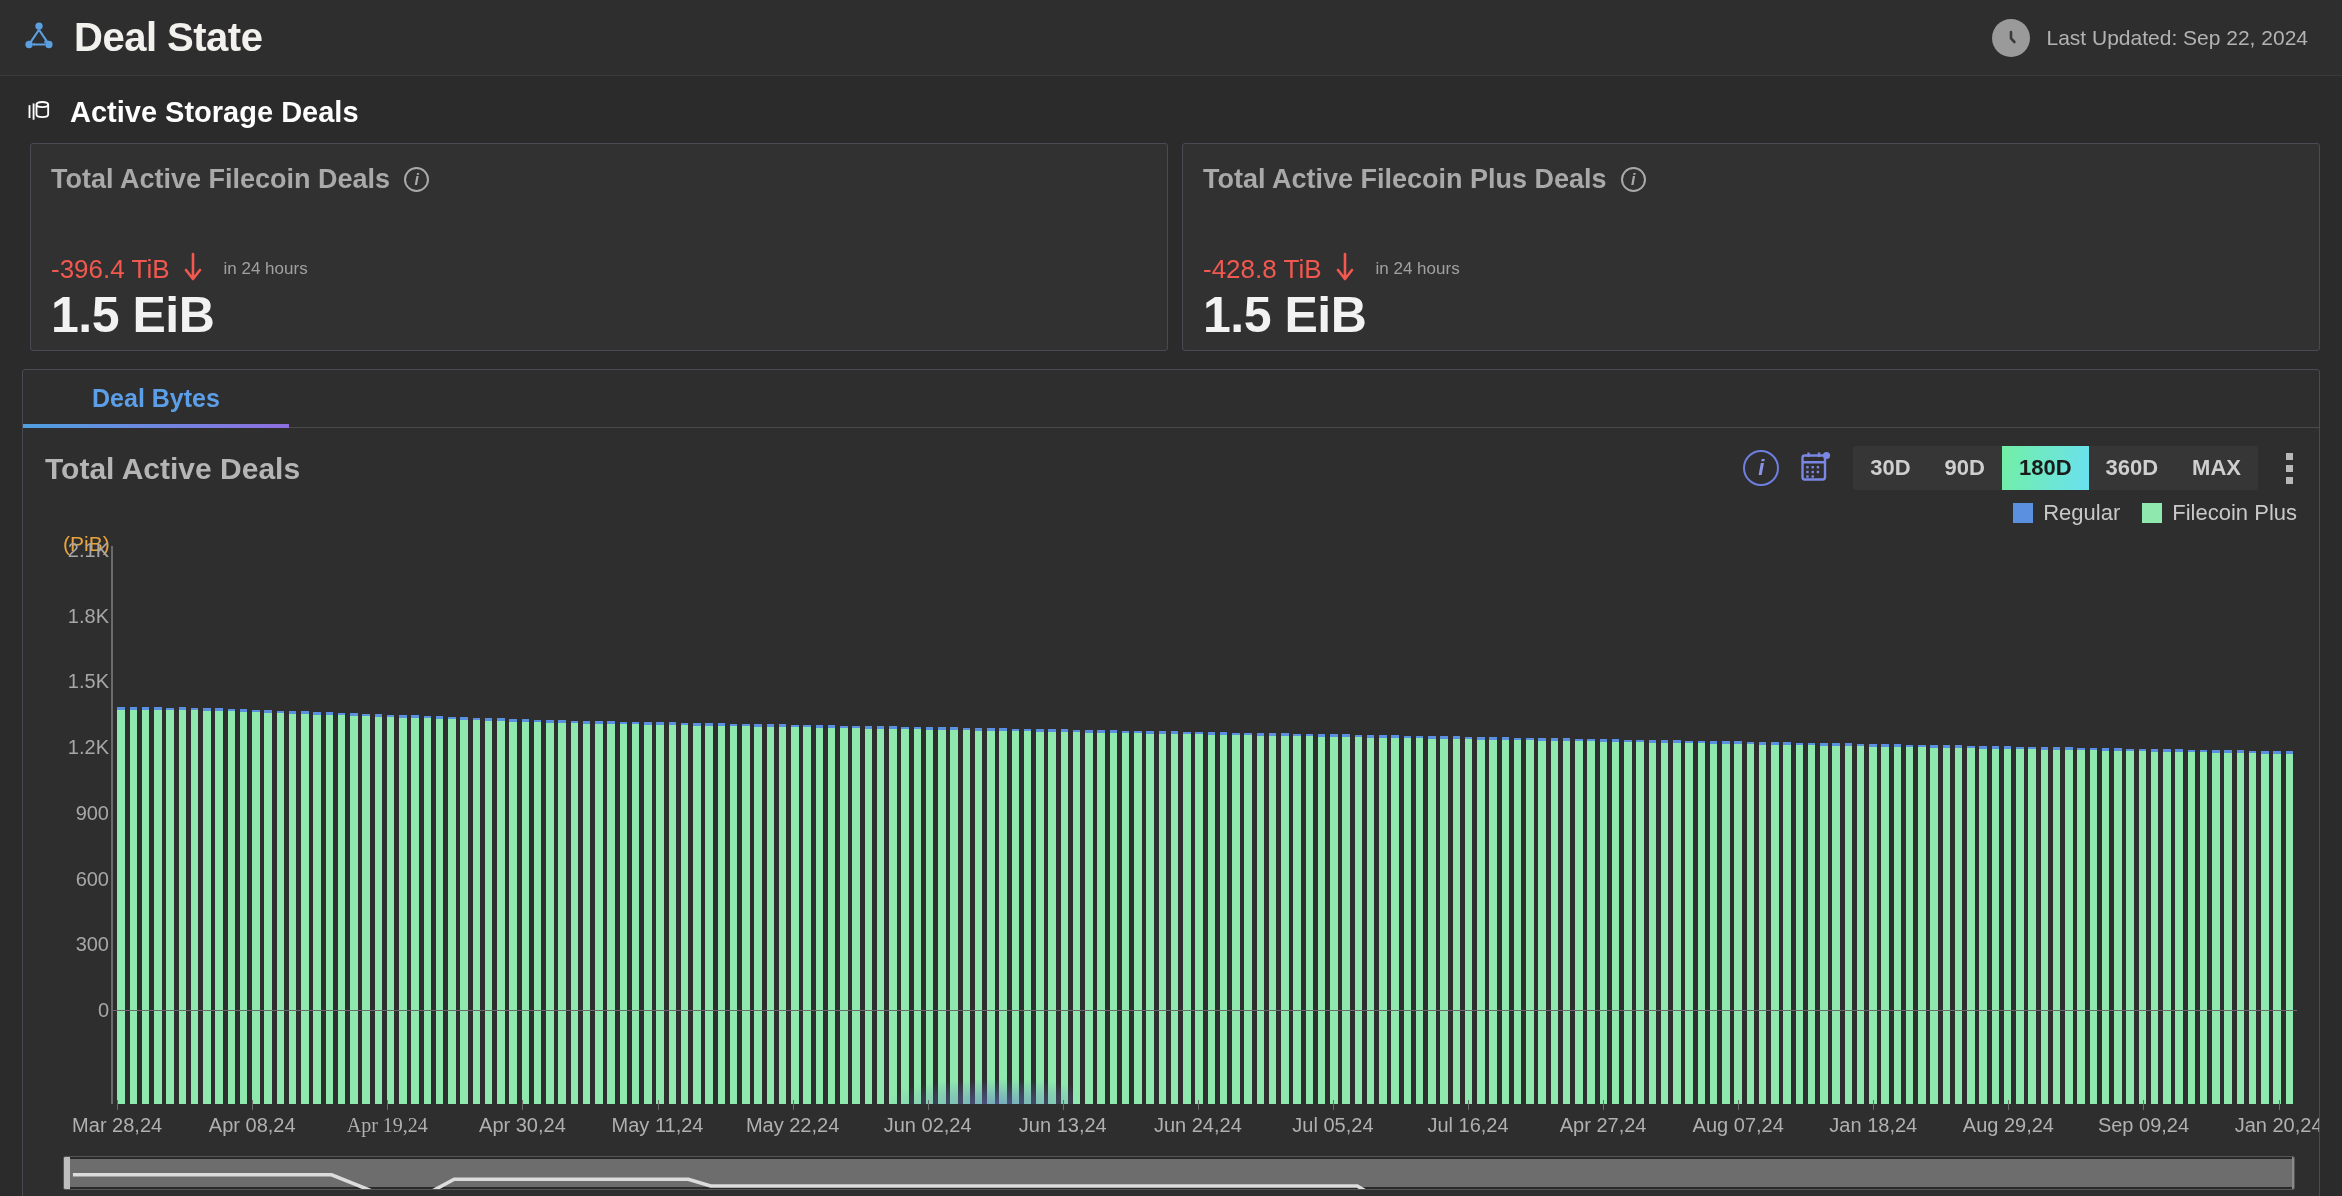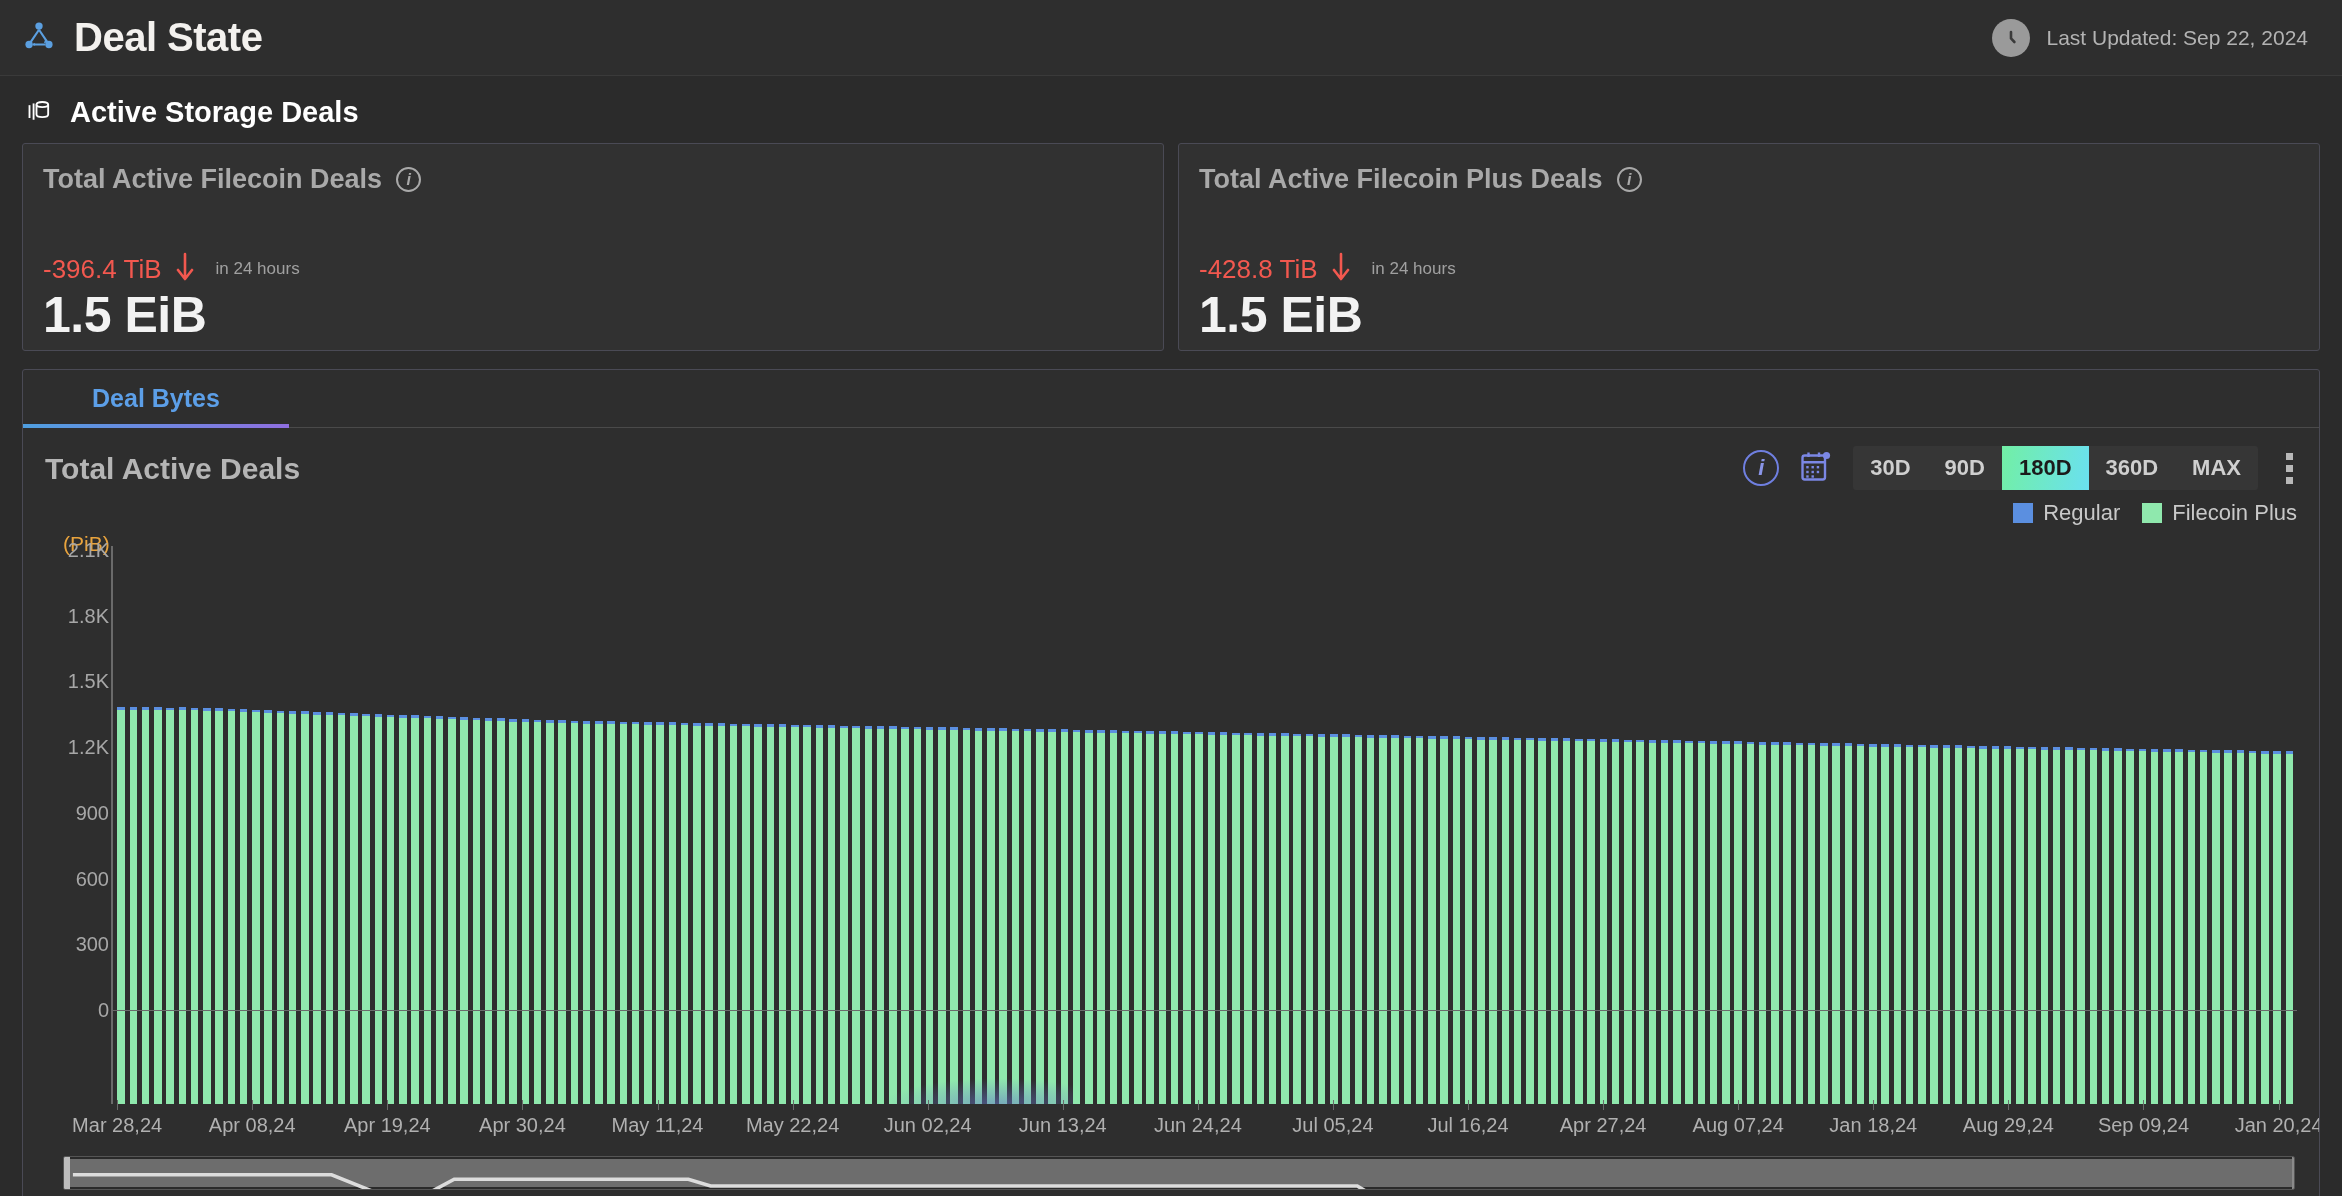--- a/index.html
+++ b/index.html
@@ -28,21 +28,21 @@
   .last-updated { font-size: 21px; color: #b3b3b3; }
 
   
   .section-head {
     display: flex; align-items: center; gap: 16px;
     padding: 20px 0 14px 26px;
   }
   .section-title { font-size: 29px; font-weight: bold; color: #ffffff; }
 
   
-  .cards { display: flex; gap: 14px; padding: 0 22px; }
+  .cards { display: flex; gap: 14px; padding: 0 22px; margin-left: 8px; }
   .card {
     background: #313131; border: 1px solid #4a4a55;
     border-radius: 3px; height: 208px; flex: 1;
     padding: 20px 22px 0 20px; position: relative;
   }
   .card-title {
     font-size: 27px; font-weight: bold; color: #a9a9a9;
     display: flex; align-items: center; gap: 14px;
   }
   .info-i {
@@ -1379,21 +1379,21 @@
           </div>
         </div>
       <div class="blue-hump"></div>
       <div class="axis-h" id="axish" style="top: 478px;"></div>
       <div class="xlabels" id="xlabels">
           <div class="xtickmark" style="left: 0.280899%;"></div>
           <div class="xtick" style="left: 0.280899%;">Mar 28,24</div>
           <div class="xtickmark" style="left: 6.46067%;"></div>
           <div class="xtick" style="left: 6.46067%; text-align: center;">Apr 08,24</div>
           <div class="xtickmark" style="left: 12.6404%;"></div>
-          <div class="xtick" style="left: 12.6404%;">Apr 19,24</div>
+          <div class="xtick" style="left: 12.6404%; font-family: Liberation Serif, serif;">Apr 19,24</div>
           <div class="xtickmark" style="left: 18.8202%;"></div>
           <div class="xtick" style="left: 18.8202%;">Apr 30,24</div>
           <div class="xtickmark" style="left: 25%;"></div>
           <div class="xtick" style="left: 25%;">May 11,24</div>
           <div class="xtickmark" style="left: 31.1798%;"></div>
           <div class="xtick" style="left: 31.1798%;">May 22,24</div>
           <div class="xtickmark" style="left: 37.3596%;"></div>
           <div class="xtick" style="left: 37.3596%;">Jun 02,24</div>
           <div class="xtickmark" style="left: 43.5393%;"></div>
           <div class="xtick" style="left: 43.5393%;">Jun 13,24</div>

